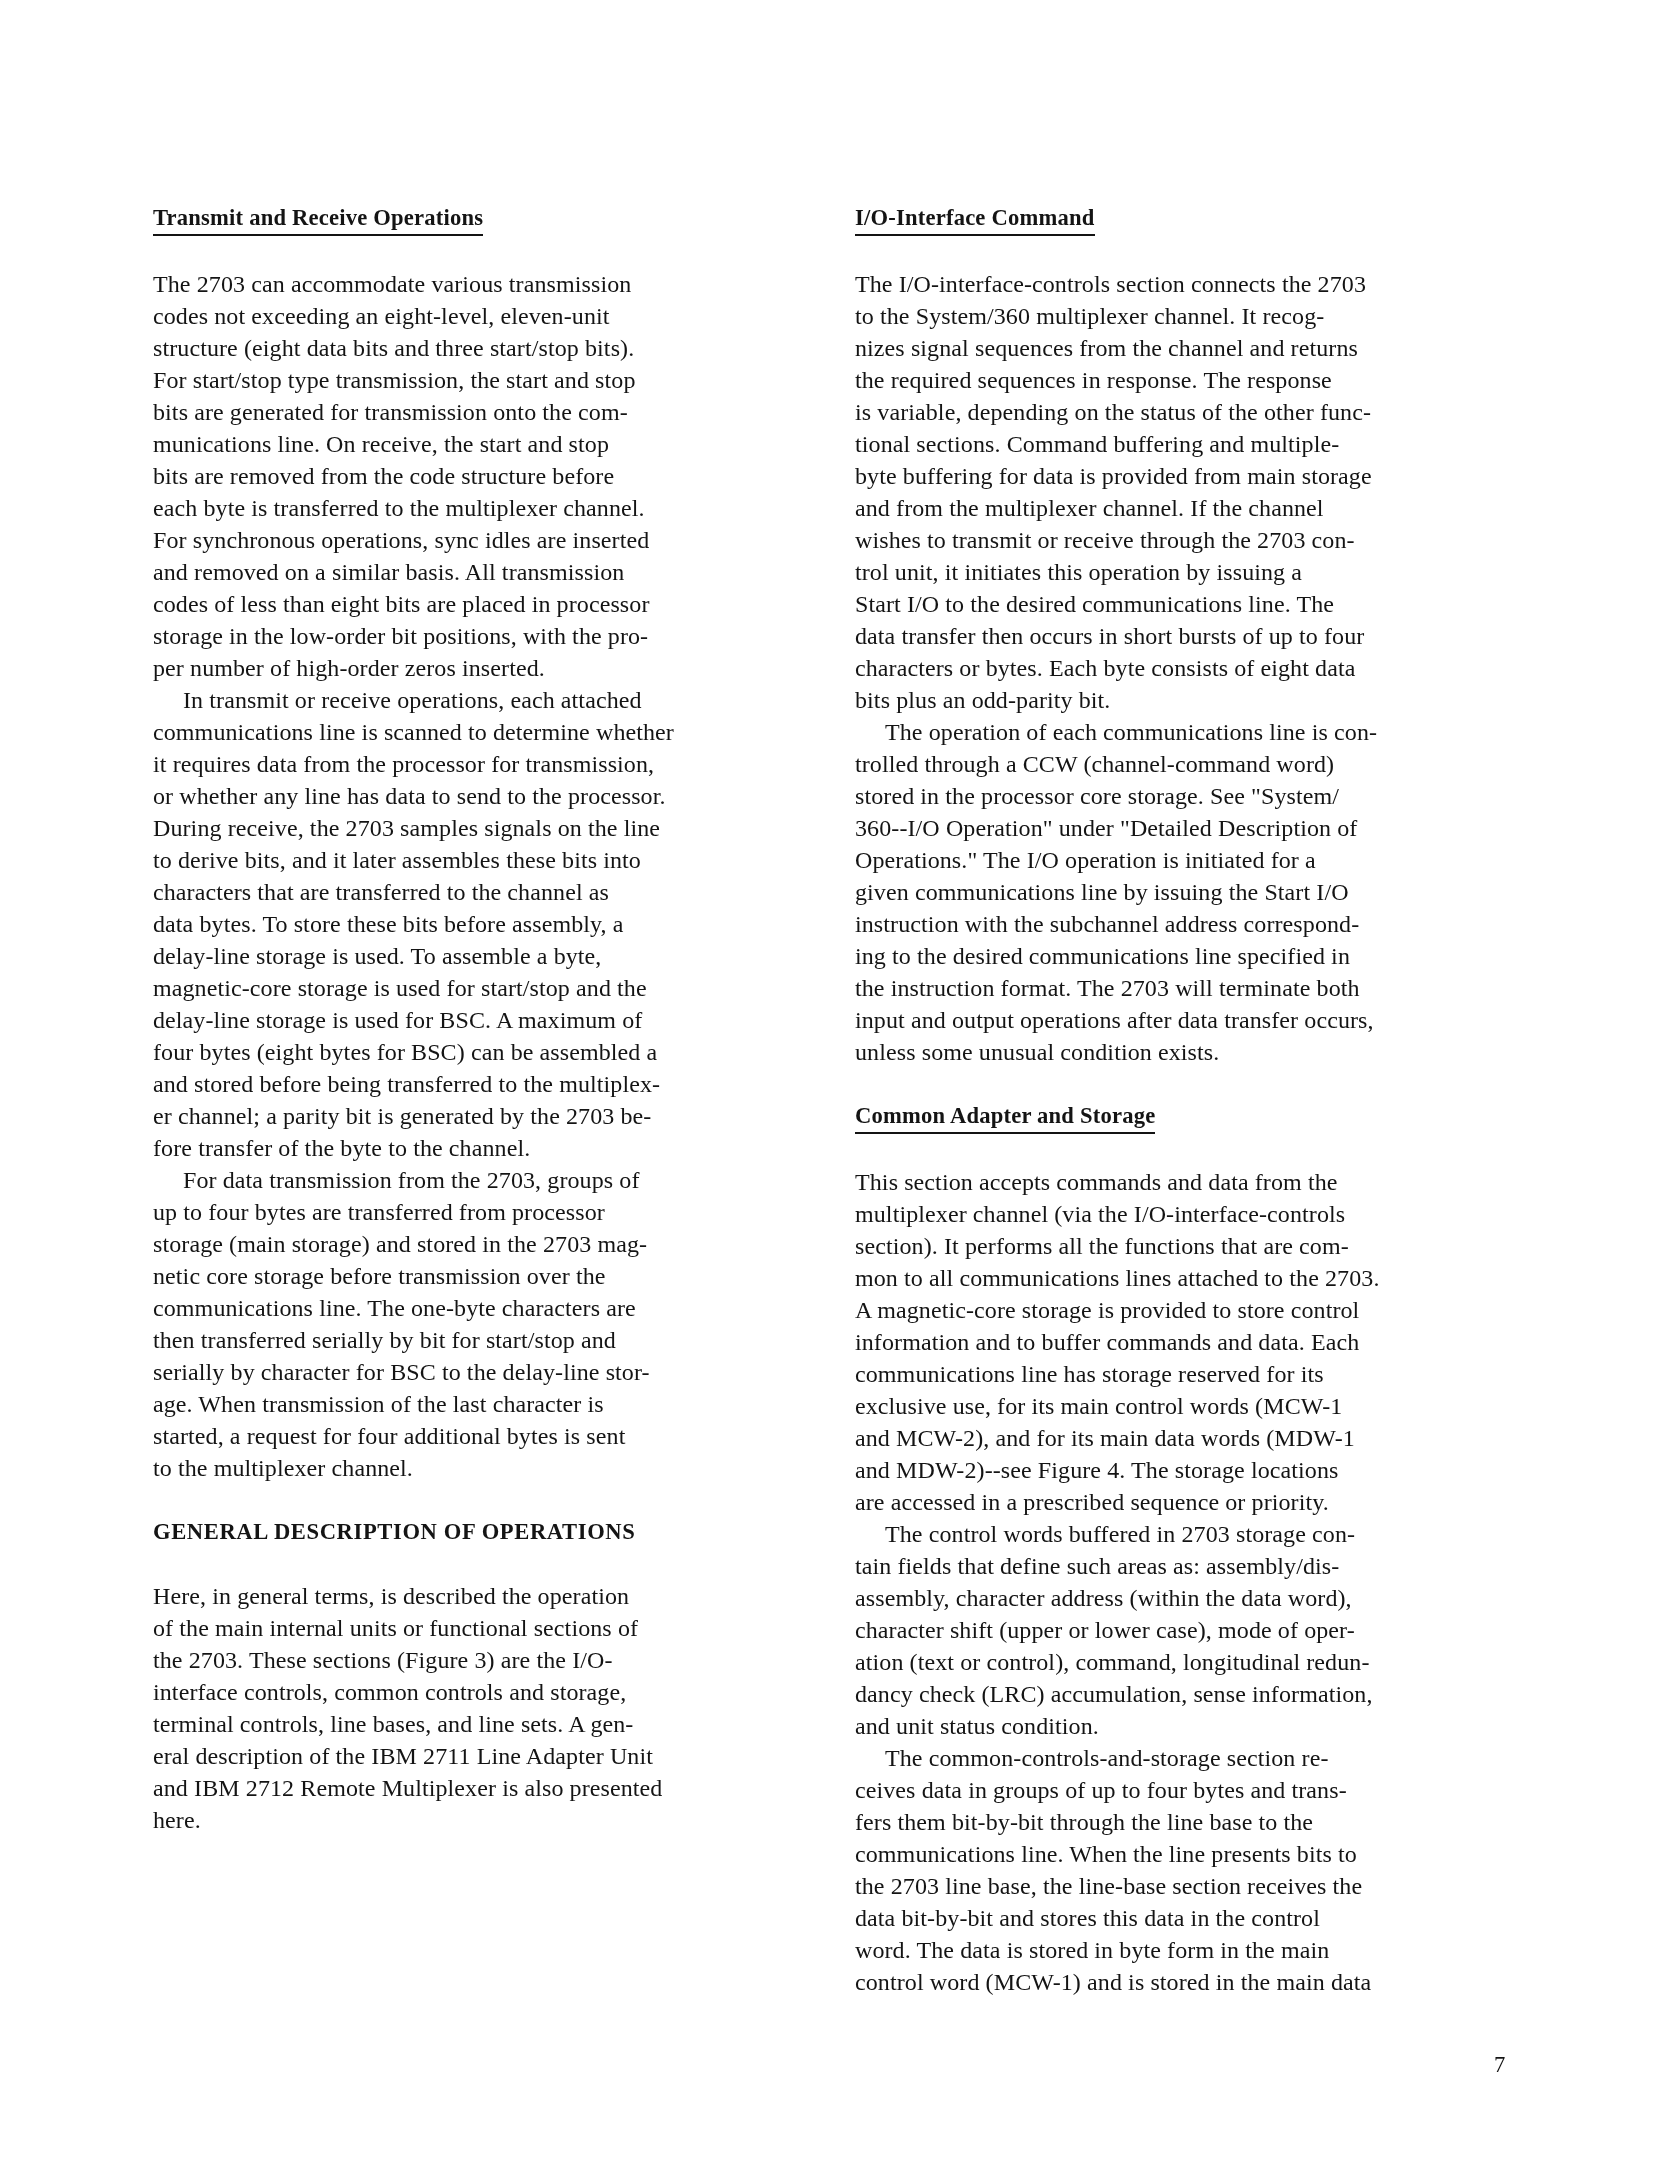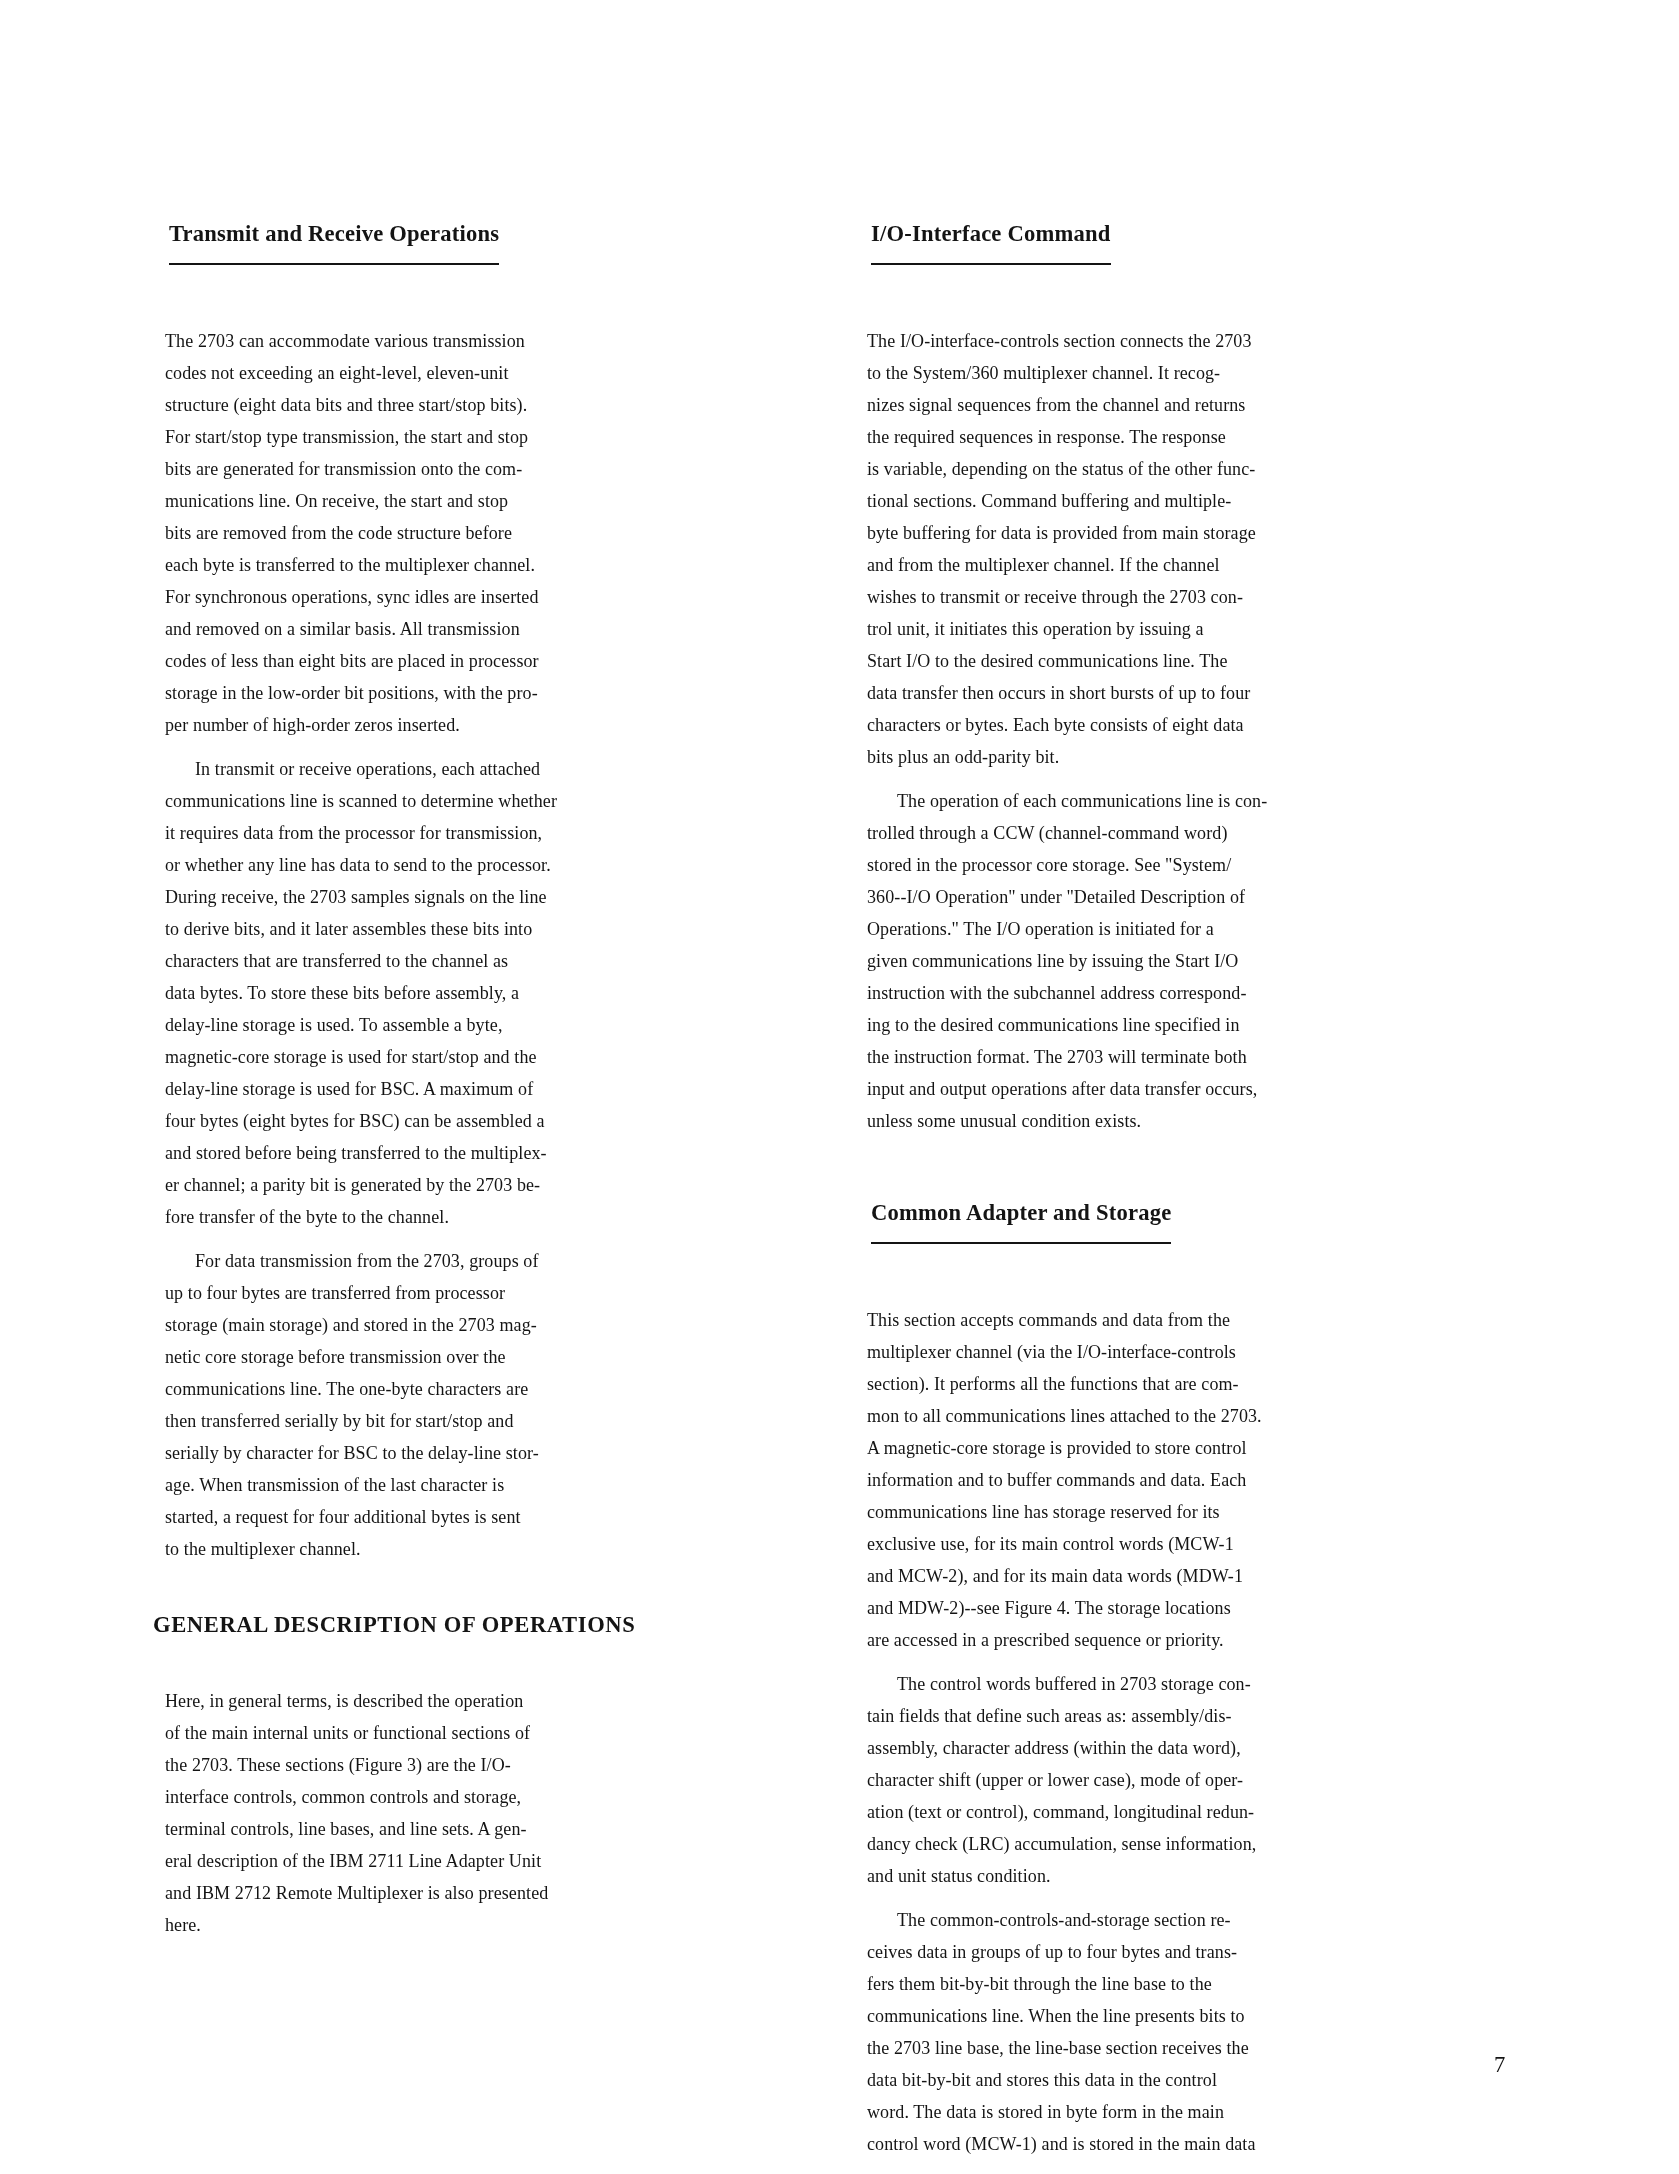--- a/index.html
+++ b/index.html
@@ -24,36 +24,36 @@
       position: absolute;
       top: 202px;
       width: 650px;
     }
     .col-left { left: 153px; }
     .col-right { left: 855px; }
 
     .section-heading {
       font-size: 22.6px;
       line-height: 32px;
-      margin: 16px;
+      margin: 0;
       display: inline-block;
       border-bottom: 2.8px solid #141414;
-      padding-bottom: 13px;
+      padding-bottom: 0px;
       letter-spacing: 0.2px;
     }
     .section-heading-caps {
       font-size: 22.6px;
       line-height: 32px;
       margin: 0;
       letter-spacing: 0.6px;
     }
     .para {
-      font-size: 18px;
+      font-size: 24px;
       line-height: 32px;
-      margin: 12px;
+      margin: 0;
       white-space: pre-line;
       letter-spacing: 0.1px;
     }
     .para.indent {
       text-indent: 30px;
     }
     .gap-after-heading { height: 32px; }
     .gap-between-sections { height: 32px; }
 
     .page-number {

